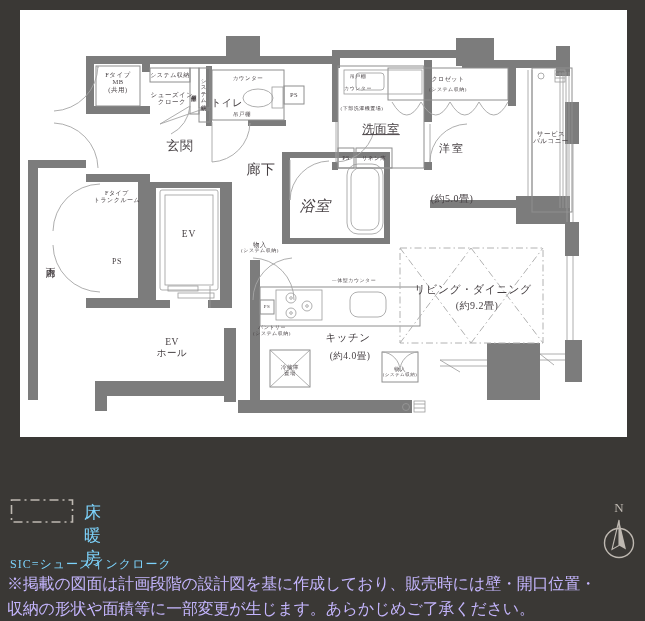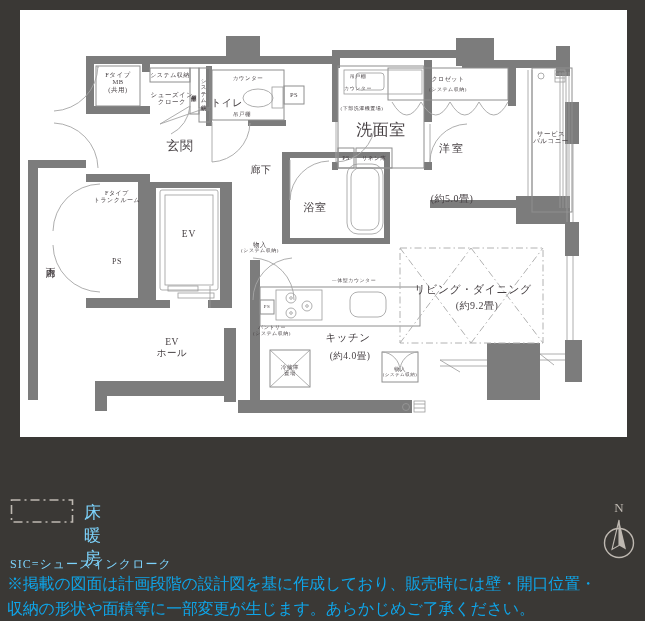--- a/index.html
+++ b/index.html
@@ -9,21 +9,21 @@
   .plan-panel{position:absolute;left:20px;top:10px;width:607px;height:427px;background:#ffffff;}
   .plan-panel svg{position:absolute;left:0;top:0;}
   
   .lbl{position:absolute;color:#453f42;white-space:nowrap;transform:translate(-50%,-50%);
        text-align:center;line-height:1.15;letter-spacing:0.5px;}
   .vert{writing-mode:vertical-rl;text-orientation:upright;transform:translate(-50%,-50%);letter-spacing:0;}
   
   .legend-row{position:absolute;left:10px;top:498px;height:28px;color:#beb8b1;}
   .legend-label{position:absolute;left:74px;top:3px;font-size:17px;letter-spacing:1px;color:#7dd3fc;}
   .sic-line{position:absolute;left:10px;top:556px;font-size:12px;letter-spacing:1px;color:#7dd3fc;}
-  .note{position:absolute;left:7px;width:638px;font-size:16px;letter-spacing:-0.2px;color:#0ea5e9;}
+  .note{position:absolute;left:7px;width:638px;font-size:16px;letter-spacing:-0.2px;color:#c4b5fd;}
   .note1{top:574px;} .note2{top:599px;}
   .compass{position:absolute;left:596px;top:500px;width:46px;height:68px;}
   .compass .n{position:absolute;left:50%;top:0;transform:translateX(-50%);
               font-size:13px;color:#beb8b1;letter-spacing:0;}
 </style>
 </head>
 <body>
 
 <div class="page">
 
@@ -194,25 +194,25 @@
     <div class="lbl vert" style="left:174px;top:81px;font-size:5.5px;">上部吊戸棚</div>
     <div class="lbl vert" style="left:184px;top:78px;font-size:5.5px;">システム収納</div>
     <div class="lbl" style="left:160px;top:136px;font-size:13px;">玄関</div>
     <div class="lbl" style="left:228px;top:68px;font-size:5.5px;">カウンター</div>
     <div class="lbl" style="left:207px;top:93px;font-size:10px;">トイレ</div>
     <div class="lbl" style="left:222px;top:104px;font-size:5.5px;">吊戸棚</div>
     <div class="lbl" style="left:274px;top:85px;font-size:6.5px;">PS</div>
     <div class="lbl" style="left:338px;top:67px;font-size:5px;">吊戸棚</div>
     <div class="lbl" style="left:338px;top:79px;font-size:5px;">カウンター</div>
     <div class="lbl" style="left:342px;top:99px;font-size:5px;">(下部洗濯機置場)</div>
-    <div class="lbl" style="left:361px;top:120px;font-size:16px;">洗面室</div>
+    <div class="lbl" style="left:361px;top:120px;font-size:12px;text-decoration:underline;">洗面室</div>
     <div class="lbl" style="left:326px;top:148px;font-size:6px;">PS</div>
     <div class="lbl" style="left:354px;top:148px;font-size:5.5px;">リネン庫</div>
-    <div class="lbl" style="left:295px;top:197px;font-size:11px;">浴室</div>
-    <div class="lbl" style="left:241px;top:160px;font-size:10px;text-align:right;">廊下</div>
+    <div class="lbl" style="left:295px;top:197px;font-size:15px;font-style:italic;">浴室</div>
+    <div class="lbl" style="left:241px;top:160px;font-size:14px;text-align:right;">廊下</div>
     <div class="lbl" style="left:240px;top:238px;font-size:6.5px;">
       <div>物入</div>
         <div style="font-size:5px;">(システム収納)</div>
     </div>
     <div class="lbl" style="left:169px;top:224px;font-size:9.5px;letter-spacing:1px;">EV</div>
     <div class="lbl" style="left:97px;top:187px;font-size:6px;">
       <div>Fタイプ</div>
         <div>トランクルーム</div>
     </div>
     <div class="lbl" style="left:97px;top:252px;font-size:8px;">PS</div>

